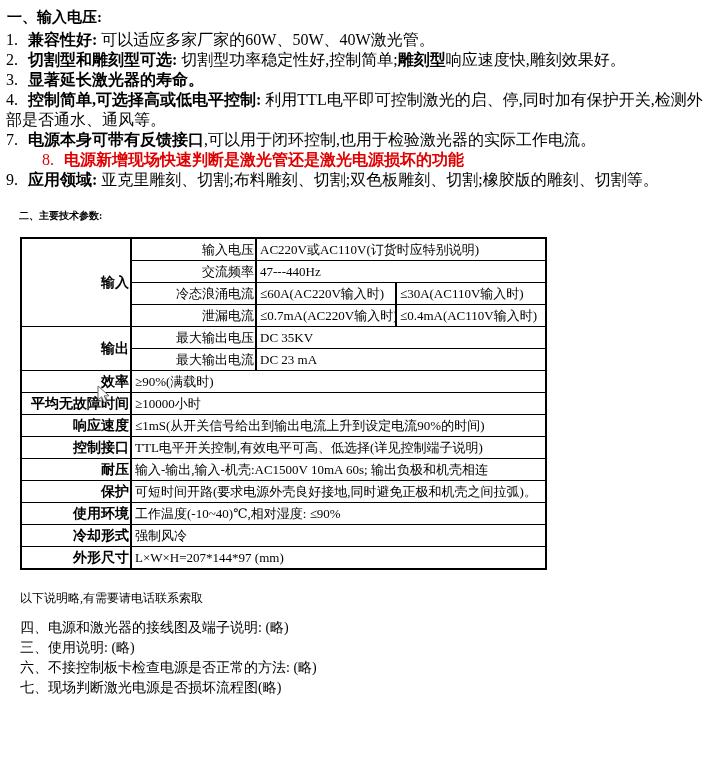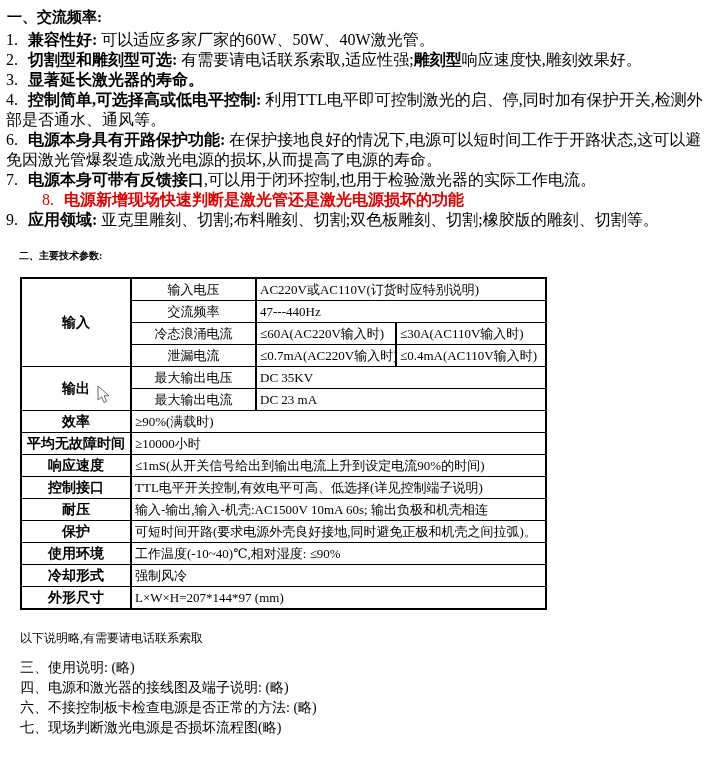--- a/index.html
+++ b/index.html
@@ -19,39 +19,38 @@
   table.specs{
     margin:13px 0 0 14px;border-collapse:collapse;table-layout:fixed;
     width:525px;border:2px solid #000;
   }
   table.specs td{
     border:solid #000;border-width:1px 2px;height:21px;
     font-size:13px;padding:0 3px;overflow:hidden;white-space:nowrap;
     text-align:left;vertical-align:middle;
   }
   table.specs td.bold{font-weight:bold;font-size:14px;}
-  table.specs td.center{text-align:center;padding:0 1px;}
+  table.specs td.center{text-align:right;padding:0 1px;}
   .note{font-size:12px;line-height:18px;margin:19px 0 0 14px;}
   .sections{margin:11px 0 0 14px;}
   .section-line{font-size:14px;line-height:20px;}
   .cursor{position:absolute;left:97px;top:385px;}
 </style>
 </head>
 <body>
 
 <div class="content">
 
-  <div class="h-title">一、交流频率:</div>
+  <div class="h-title">一、输入电压:</div>
 
   <div class="features">
       <div class="feature"><span class="num">1.</span><b>兼容性好:</b><span> 可以适应多家厂家的60W、50W、40W激光管。</span></div>
-      <div class="feature"><span class="num">2.</span><b>切割型和雕刻型可选:</b><span> 有需要请电话联系索取,适应性强;</span><b>雕刻型</b><span>响应速度快,雕刻效果好。</span></div>
+      <div class="feature"><span class="num">2.</span><b>切割型和雕刻型可选:</b><span> 切割型功率稳定性好,控制简单;</span><b>雕刻型</b><span>响应速度快,雕刻效果好。</span></div>
       <div class="feature"><span class="num">3.</span><b>显著延长激光器的寿命。</b></div>
       <div class="feature"><span class="num">4.</span><b>控制简单,可选择高或低电平控制:</b><span> 利用TTL电平即可控制激光的启、停,同时加有保护开关,检测外部是否通水、通风等。</span></div>
-      <div class="feature"><span class="num">6.</span><b>电源本身具有开路保护功能:</b><span> 在保护接地良好的情况下,电源可以短时间工作于开路状态,这可以避免因激光管爆裂造成激光电源的损坏,从而提高了电源的寿命。</span></div>
       <div class="feature"><span class="num">7.</span><b>电源本身可带有反馈接口</b><span>,可以用于闭环控制,也用于检验激光器的实际工作电流。</span></div>
       <div class="feature red"><span class="num">8.</span><b>电源新增现场快速判断是激光管还是激光电源损坏的功能</b></div>
       <div class="feature"><span class="num">9.</span><b>应用领域:</b><span> 亚克里雕刻、切割;布料雕刻、切割;双色板雕刻、切割;橡胶版的雕刻、切割等。</span></div>
     </div>
 
   <div class="h-title2">二、主要技术参数:</div>
 
   <table class="specs">
     <colgroup>
         <col style="width: 110px;">
@@ -123,22 +122,22 @@
         <tr>
           <td class="bold center">外形尺寸</td>
           <td colspan="3">L×W×H=207*144*97 (mm)</td>
         </tr>
       </tbody>
   </table>
 
   <div class="note">以下说明略,有需要请电话联系索取</div>
 
   <div class="sections">
+      <div class="section-line">四、电源和激光器的接线图及端子说明: (略)</div>
       <div class="section-line">三、使用说明: (略)</div>
-      <div class="section-line">四、电源和激光器的接线图及端子说明: (略)</div>
       <div class="section-line">六、不接控制板卡检查电源是否正常的方法: (略)</div>
       <div class="section-line">七、现场判断激光电源是否损坏流程图(略)</div>
     </div>
 
 </div>
 
 <span class="cursor">
   <svg width="13" height="19" viewBox="0 0 13 19">
     <path d="M1 1 L1 15 L4.6 11.8 L7 17.5 L9.6 16.4 L7.2 10.8 L12 10.8 Z" fill="#ffffff" stroke="#666666" stroke-width="1"></path>
   </svg>

